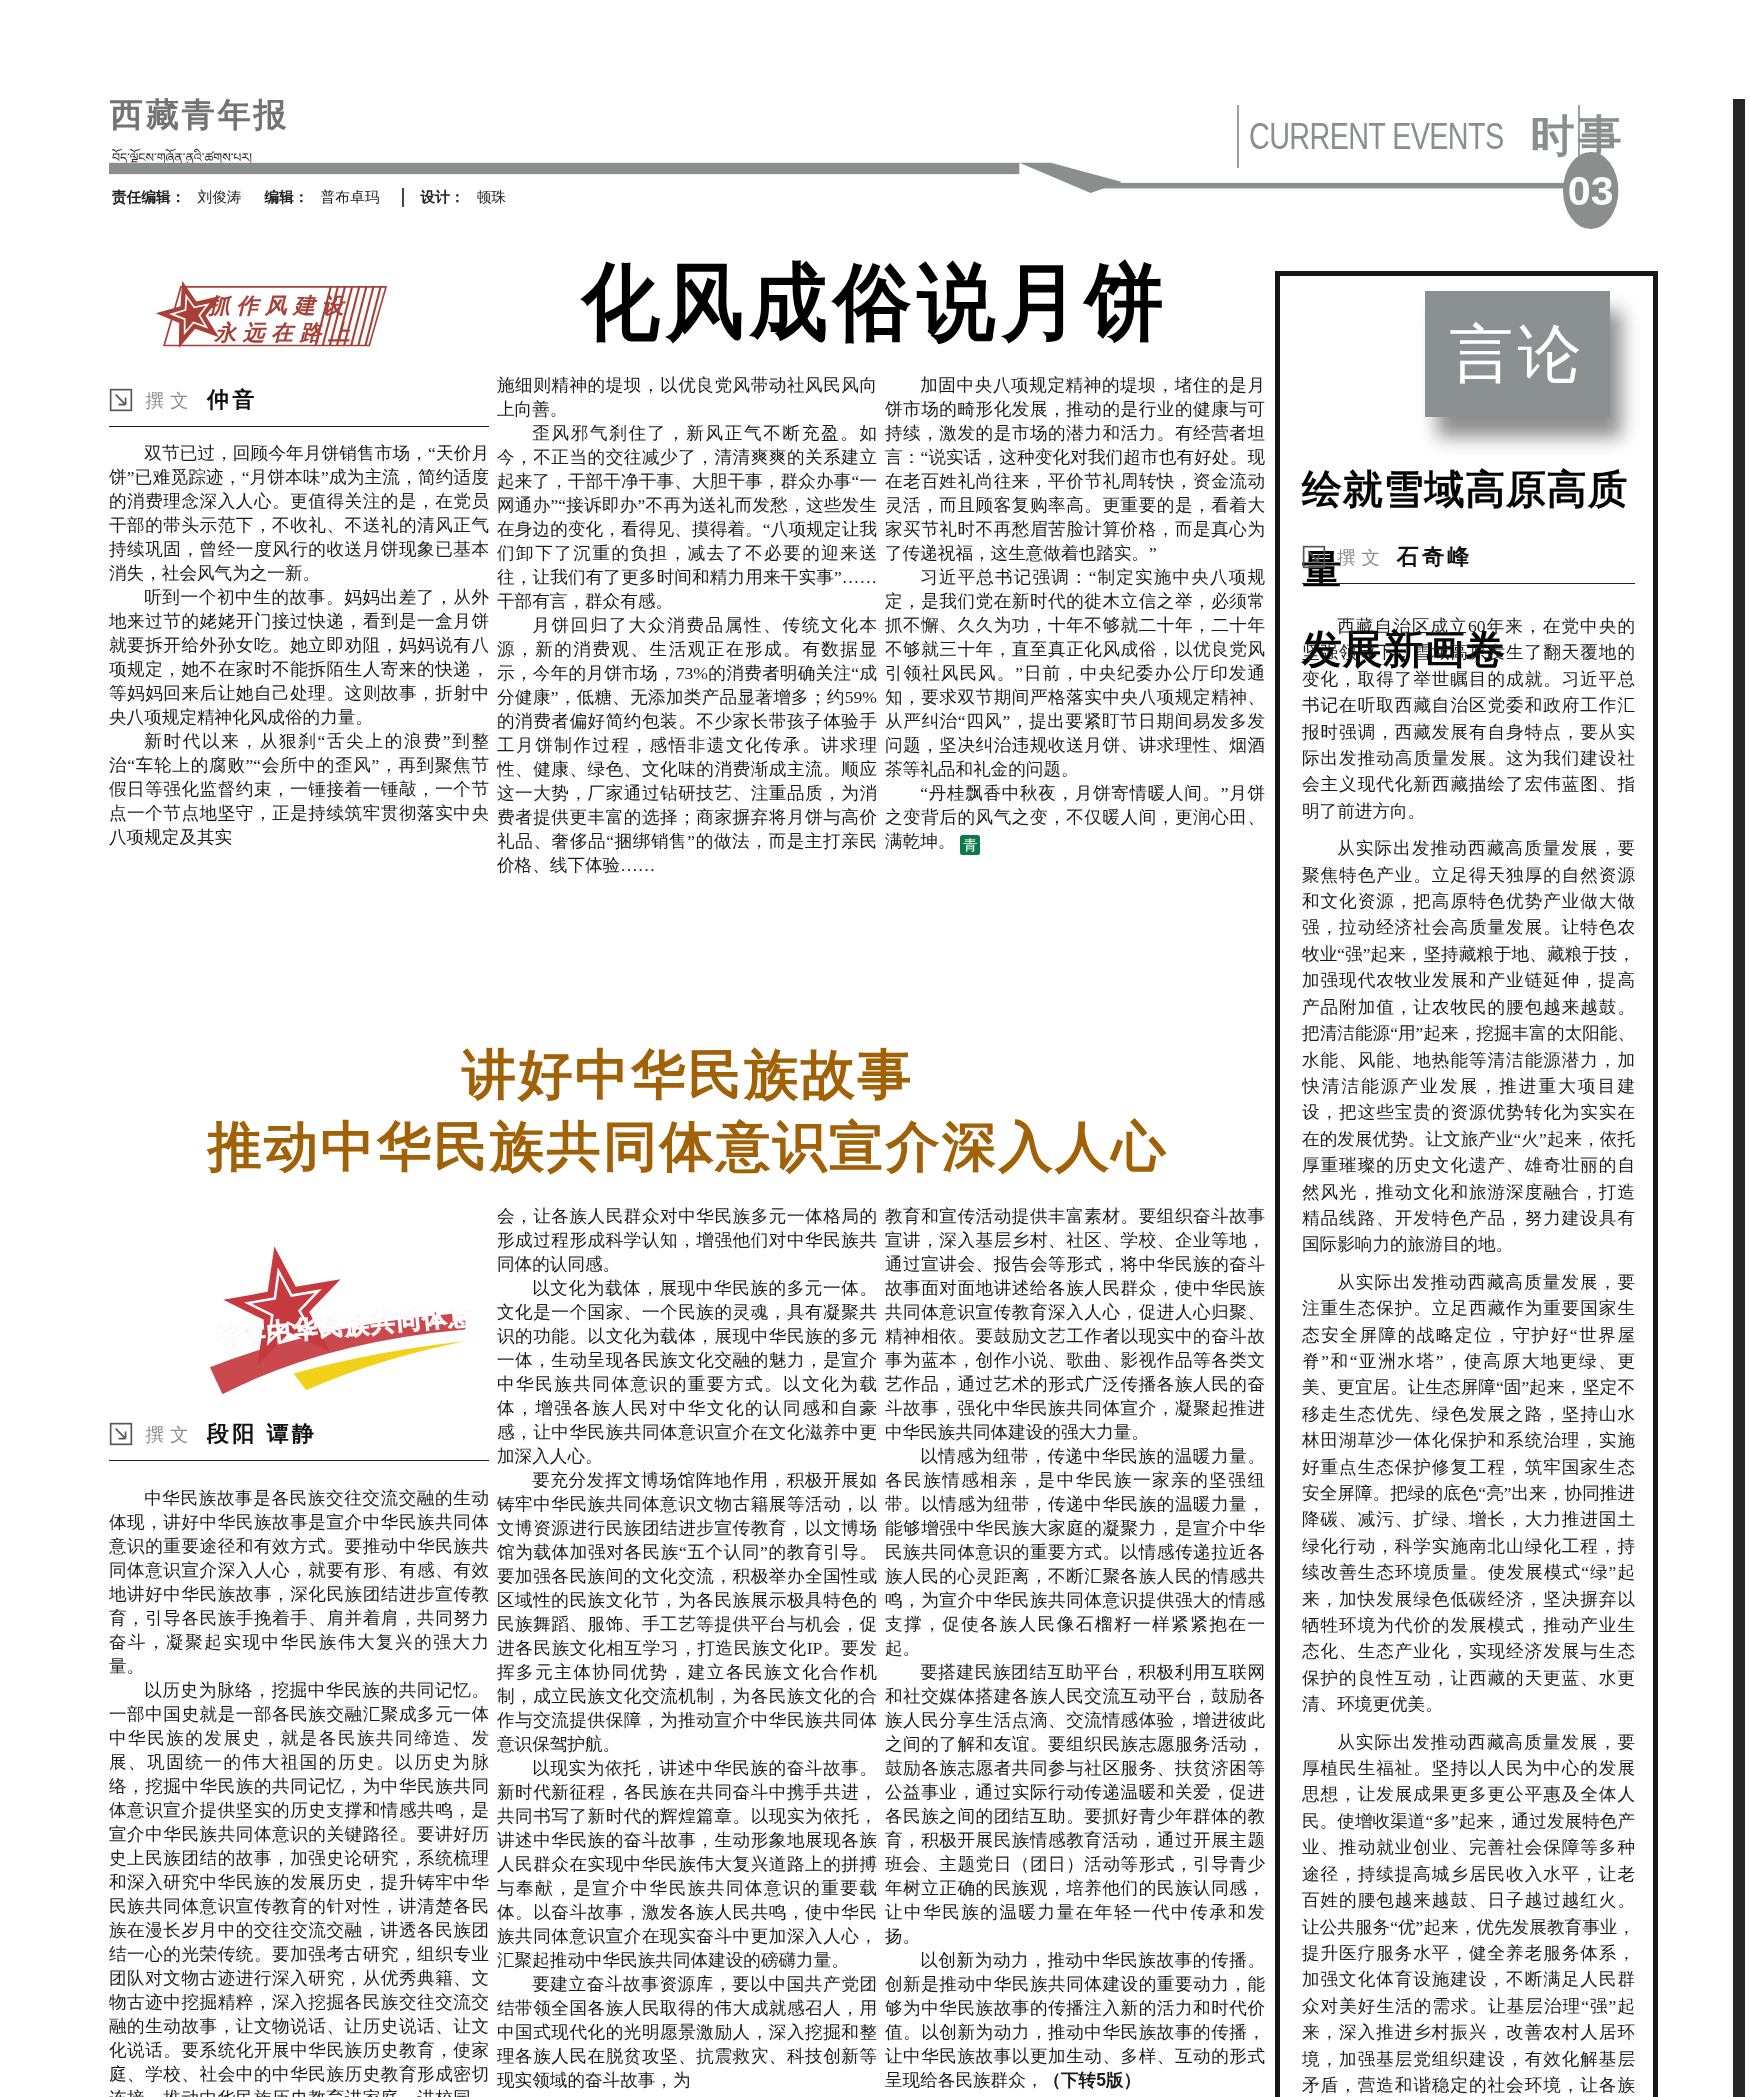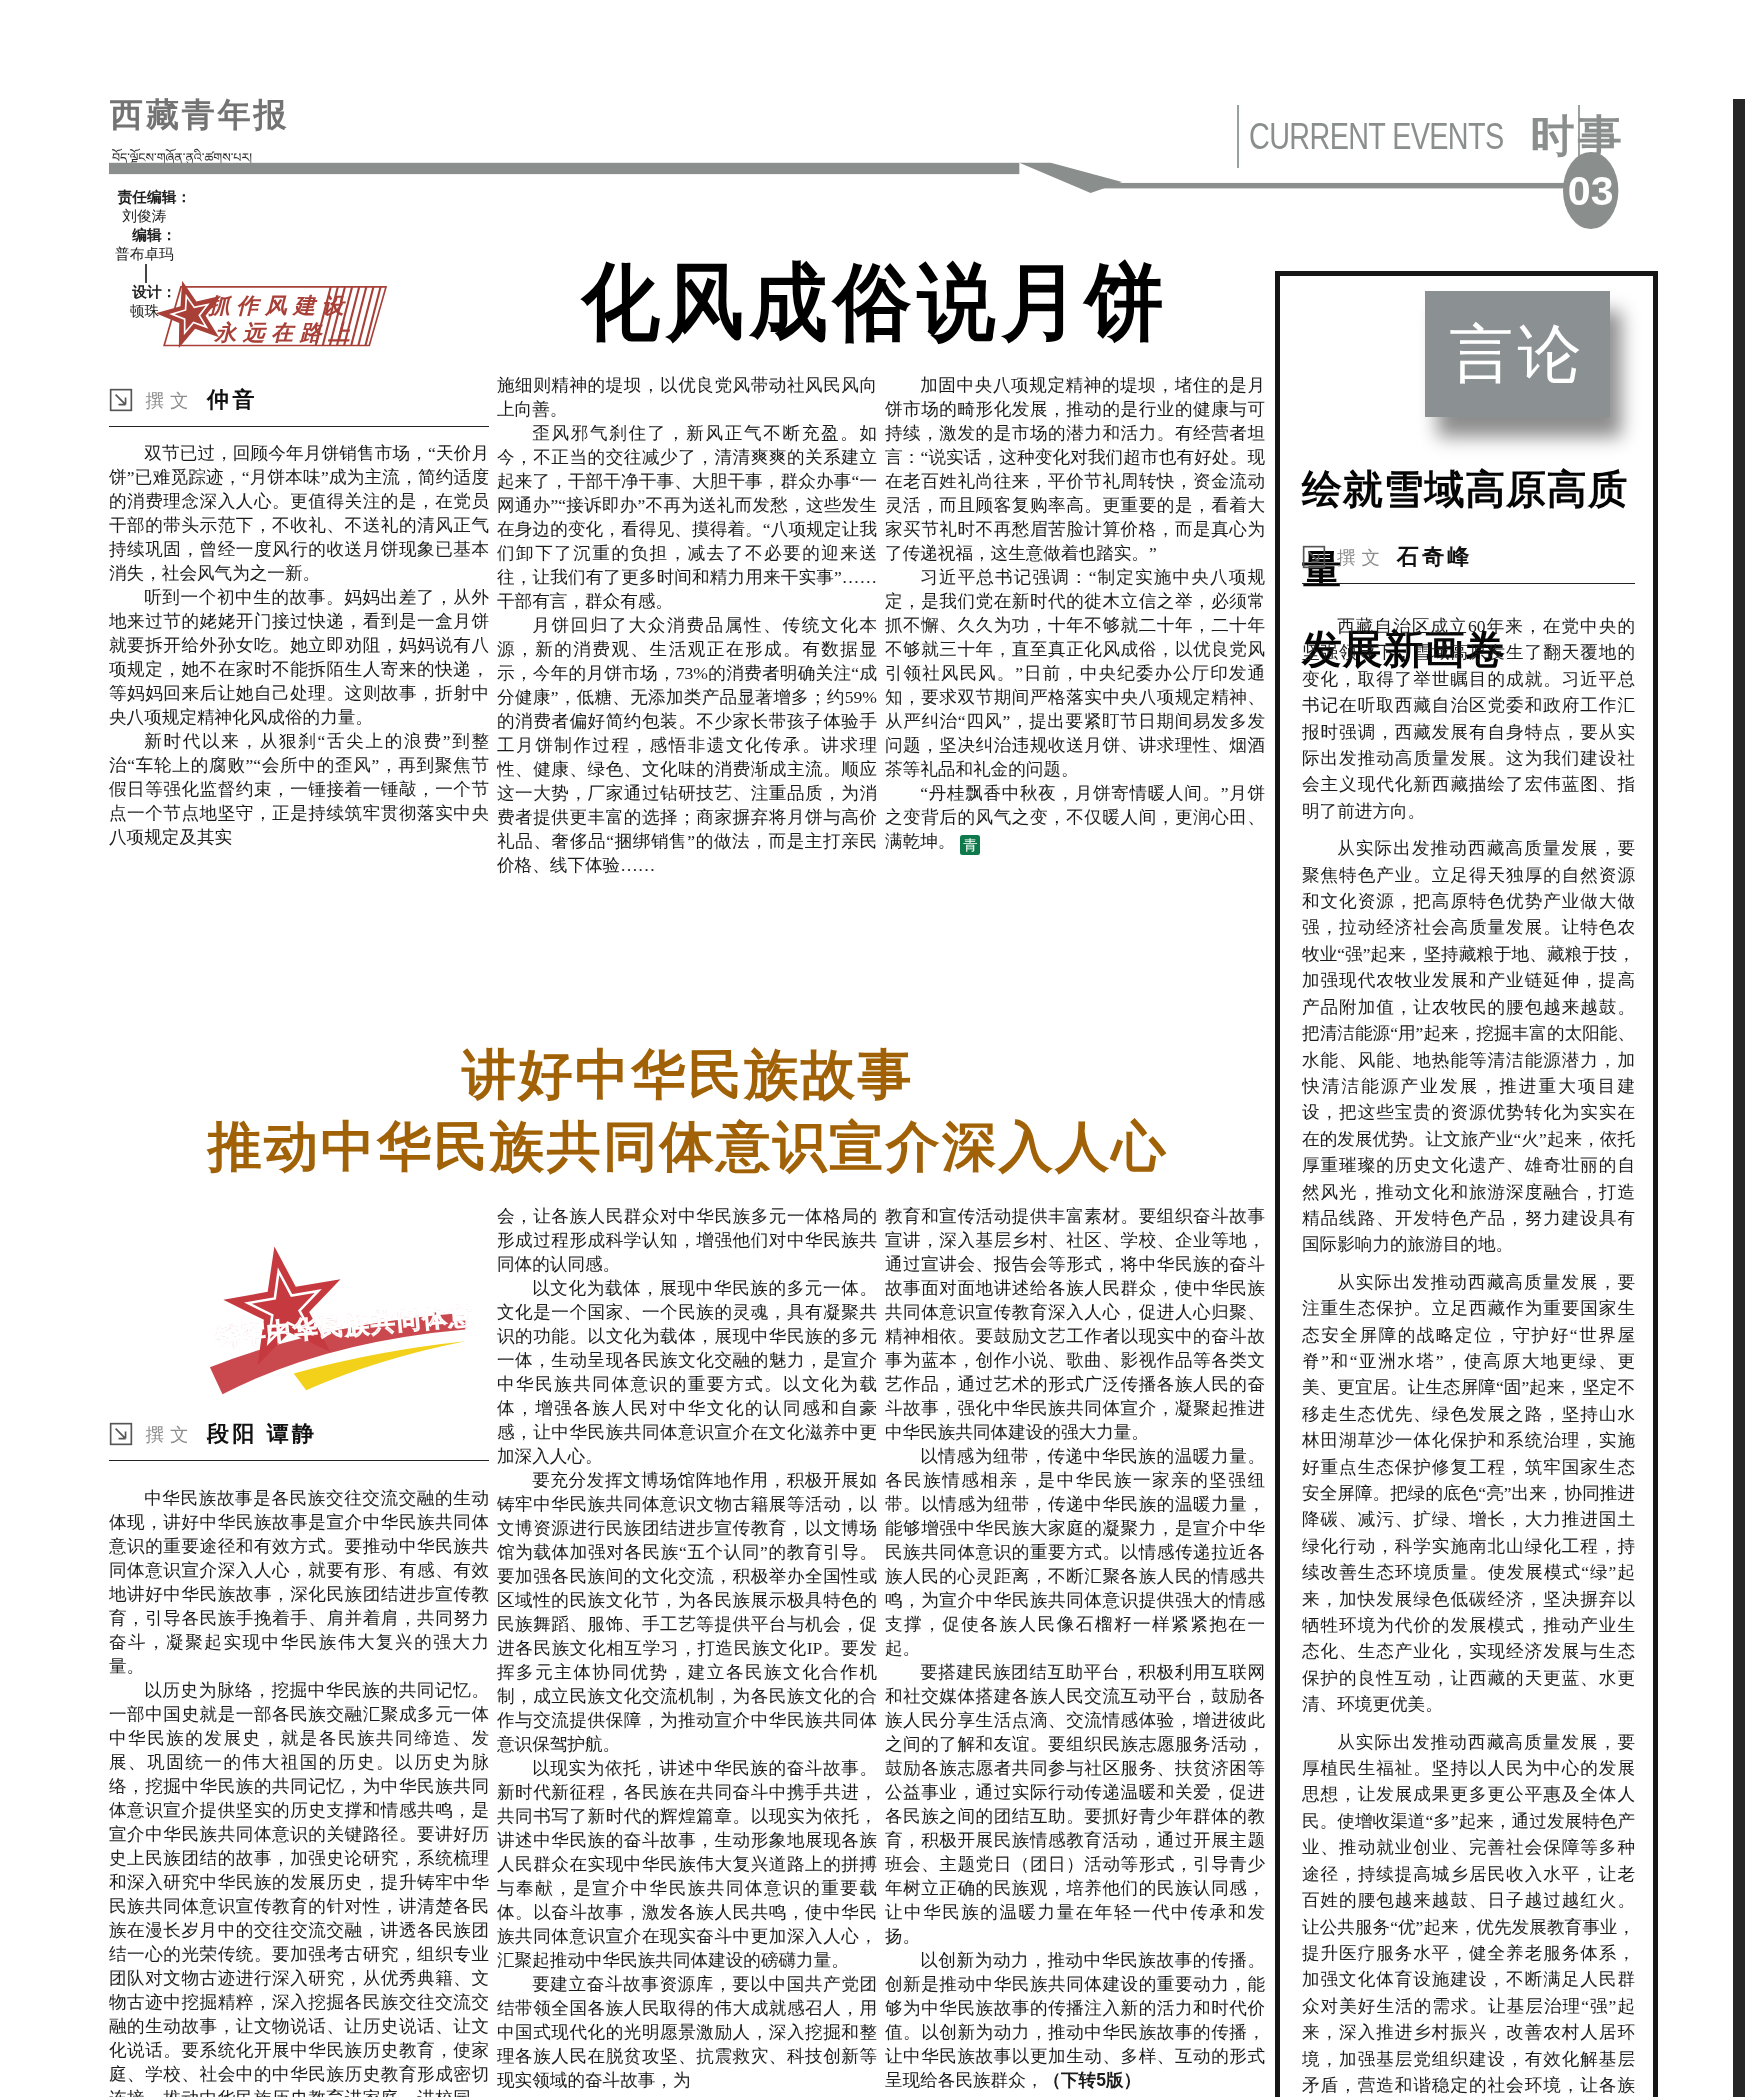--- a/index.html
+++ b/index.html
@@ -11,23 +11,23 @@
         letter-spacing:2.9px;color:#737373;font-family:"Liberation Serif","DejaVu Serif",serif;}
   .masthead-tibetan{position:absolute;left:112px;top:144px;font-size:12.6px;color:#222;}
   .header-right{position:absolute;left:1237px;top:103px;height:67px;display:flex;align-items:center;}
   .hr-bar{width:2.1px;height:63px;background:#9aa09f;}
   .hr-en{font-family:"Liberation Sans","DejaVu Sans",sans-serif;font-size:36px;color:#8a8f8e;
          margin:0 11px 0 10px;transform:scaleX(.80);transform-origin:left center;white-space:nowrap;letter-spacing:-0.8px;}
   .hr-cn{font-family:"Liberation Sans","DejaVu Sans",sans-serif;font-size:44px;font-weight:700;
          color:#8a8f8e;margin-left:-50px;letter-spacing:3.4px;}
   .header-deco{position:absolute;left:109px;top:151px;}
   .editors{position:absolute;left:112px;top:188px;font-size:14.7px;color:#222;
-           font-family:"Liberation Sans","DejaVu Sans",sans-serif;display:flex;align-items:center;flex-direction:column;}
+           font-family:"Liberation Sans","DejaVu Sans",sans-serif;display:flex;align-items:center;}
   .editors b{font-weight:700;}
-  .editors .name{font-weight:400;margin-right:23px;margin-left:3px;}
+  .editors .name{font-weight:400;margin-right:23px;margin-left:12px;}
   .editors .vbar{width:1.3px;height:18.5px;background:#444;margin:0 17px 0 0;}
 
   
   .byline{position:absolute;display:flex;align-items:center;gap:12.6px;
           border-bottom:1.3px solid #222;padding-bottom:11px;}
   .byline .lab{font-family:"Liberation Sans","DejaVu Sans",sans-serif;font-size:18.5px;color:#8d8d8d;letter-spacing:5.9px;}
   .byline .auth{font-size:22px;font-weight:700;color:#111;letter-spacing:3.4px;}
   .colbox{position:absolute;overflow:hidden;}
   .para{margin:0;font-size:17.6px;line-height:24px;text-align:justify;text-indent:2em;color:#1c1c1c;}
   .para.cont{text-indent:0;}

